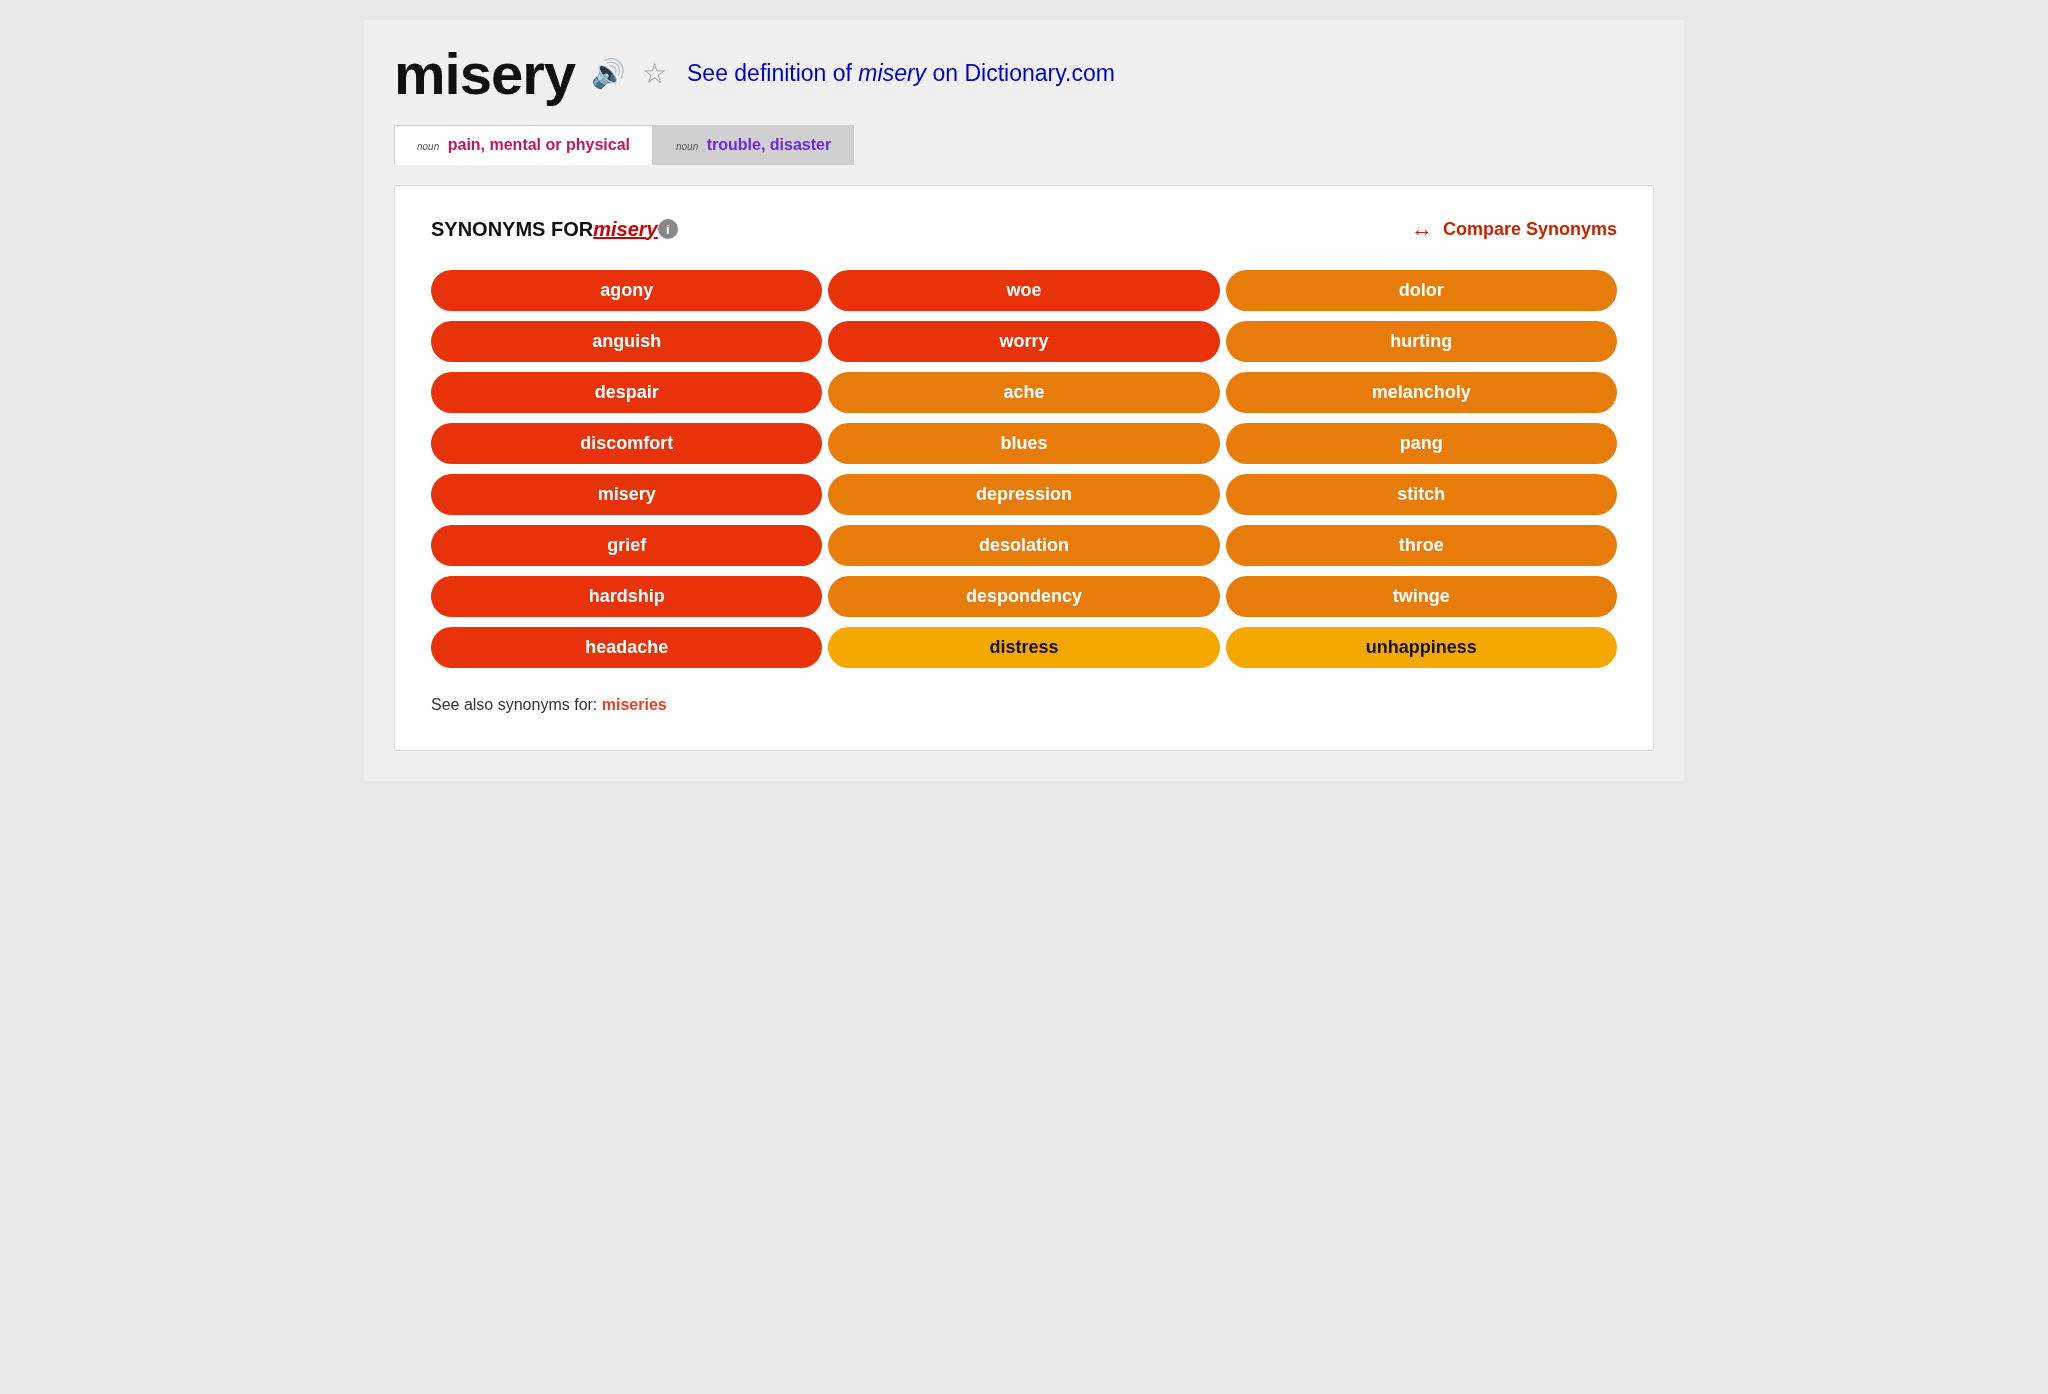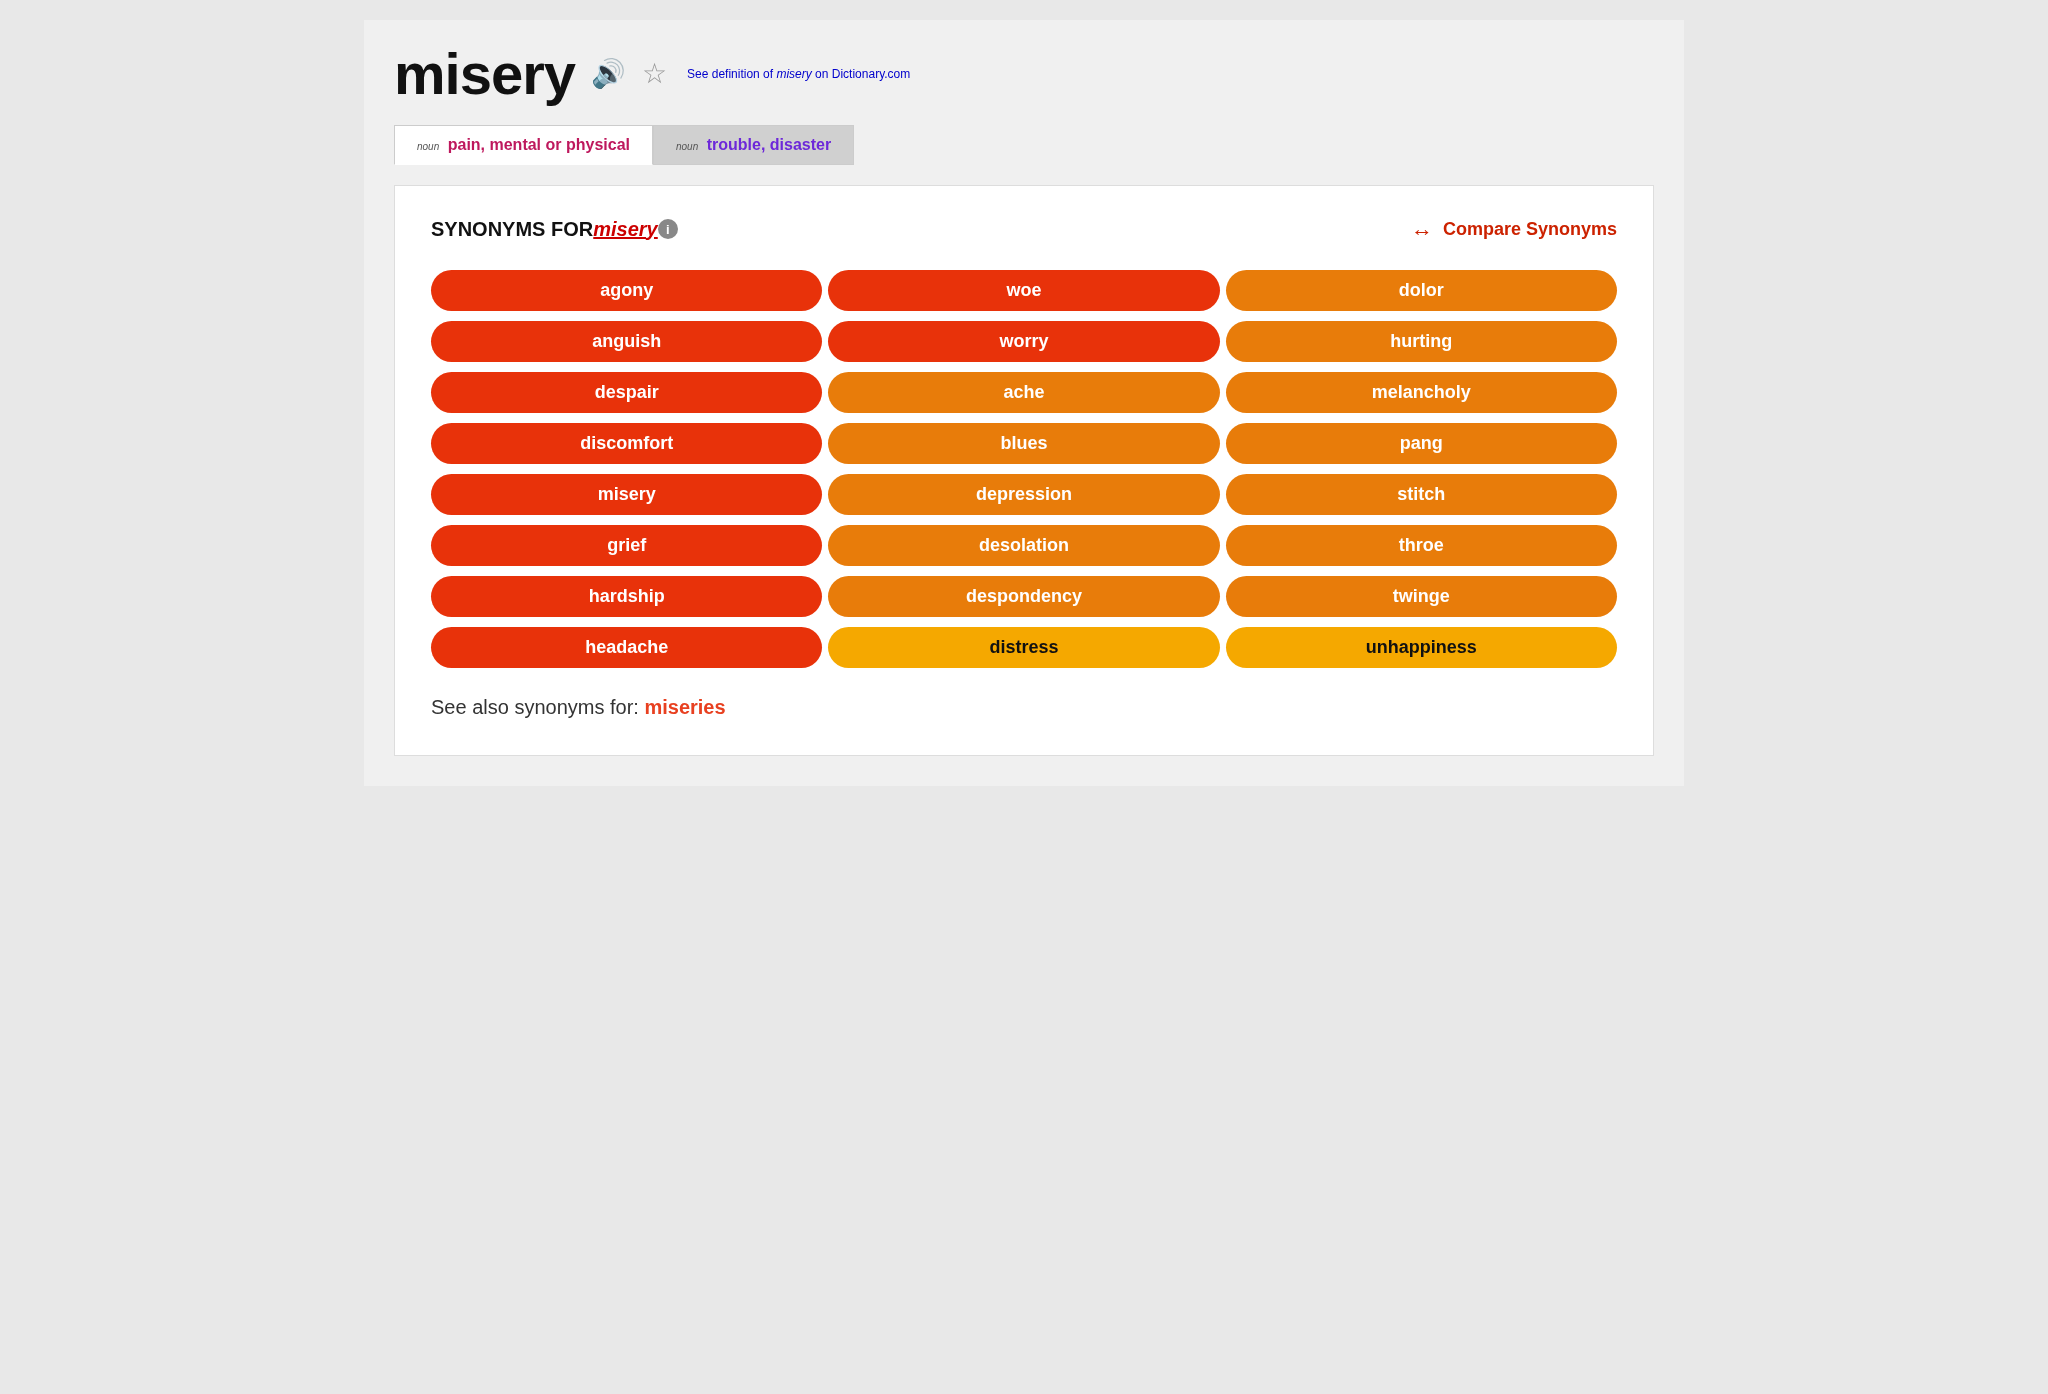--- a/index.html
+++ b/index.html
@@ -32,21 +32,21 @@
       color: #333;
       cursor: pointer;
     }
     .star-icon {
       font-size: 28px;
       color: #999;
       cursor: pointer;
     }
     .dict-link {
       color: #0000cc;
-      font-size: 12px;
+      font-size: 23px;
       text-decoration: none;
       font-weight: 500;
       margin-left: 4px;
     }
     .dict-link em {
       font-style: italic;
     }
     .tabs-row {
       display: flex;
       gap: 0;
@@ -164,21 +164,21 @@
     }
     .pill-orange-dark {
       background: #e87c0a;
     }
     .pill-orange {
       background: #f5a800;
       color: #111;
     }
     .see-also {
       margin-top: 28px;
-      font-size: 20px;
+      font-size: 16px;
       color: #333;
     }
     .see-also .link {
       color: #e84020;
       cursor: pointer;
       font-weight: 600;
     }
   </style>
 </head>
 <body>

